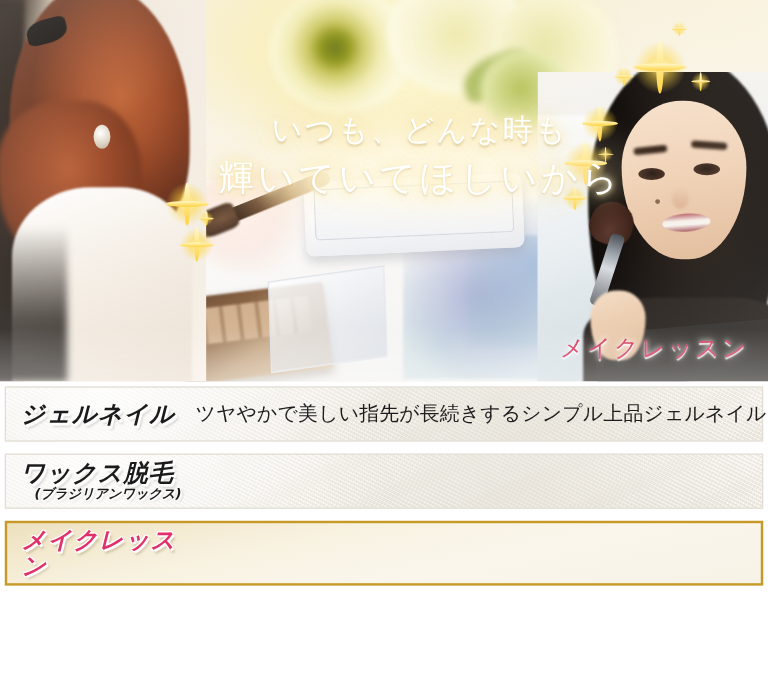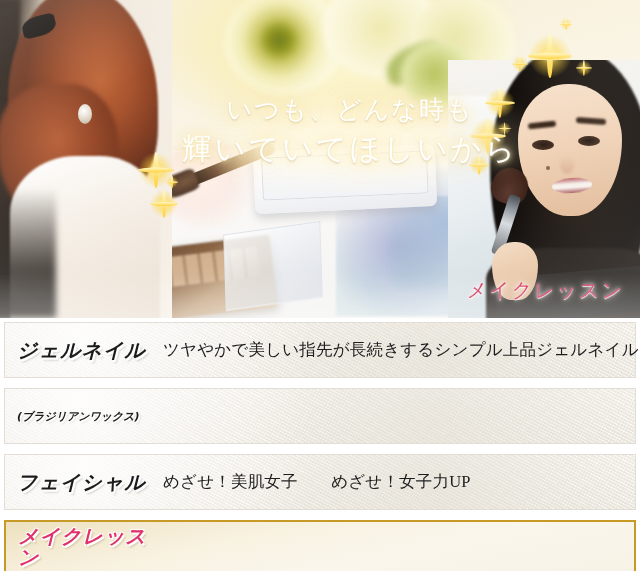--- a/index.html
+++ b/index.html
@@ -335,21 +335,21 @@
   .services {
     position: relative;
     width: 640px;
     padding: 4px 4px 3px 4px;
     box-sizing: border-box;
     background: #ffffff;
   }
   .srow {
     position: relative;
     box-sizing: border-box;
-    height: 56px;
+    height: 46px;
     margin-bottom: 10px;
     display: flex;
     align-items: center;
     border: 1px solid #e2ded5;
     background-color: #f4f1ea;
     background-image:
       radial-gradient(circle at 12% 26%, rgba(255,255,255,0.85) 0%, rgba(255,255,255,0) 42%),
       radial-gradient(circle at 68% 72%, rgba(228,223,212,0.55) 0%, rgba(228,223,212,0) 46%),
       repeating-linear-gradient(27deg, rgba(255,255,255,0.55) 0px, rgba(255,255,255,0.55) 1px, rgba(226,221,210,0.30) 1px, rgba(226,221,210,0.30) 3px),
       repeating-linear-gradient(-63deg, rgba(255,255,255,0.38) 0px, rgba(255,255,255,0.38) 1px, rgba(222,217,206,0.22) 1px, rgba(222,217,206,0.22) 3px),
@@ -393,20 +393,21 @@
     font-family: "DejaVu Sans", "Liberation Sans", sans-serif;
     font-size: 11px;
     font-weight: bold;
     font-style: italic;
     letter-spacing: 0px;
     color: #1b1b1b;
     text-shadow:
       1px 1px 0 #ffffff,
       1.5px 1.5px 1px rgba(255,255,255,0.9),
       2px 2px 2px rgba(120,116,108,0.30);
+    text-align: center;
   }
   .srow.highlight .slabel-main {
     color: #e0316a;
     font-size: 20px;
     text-shadow:
       1.6px 1.6px 0 #ffffff,
       -0.8px -0.8px 0 #ffffff,
       0.8px -0.8px 0 #ffffff,
       -0.8px 0.8px 0 #ffffff,
       2.4px 2.8px 2px rgba(150,130,90,0.40);
@@ -506,30 +507,25 @@
 
   <div class="srow">
     <div class="slabel">
       <span class="slabel-main">ジェルネイル</span>
     </div>
     <div class="sdesc">ツヤやかで美しい指先が長続きするシンプル上品ジェルネイル！</div>
   </div>
 
   <div class="srow">
     <div class="slabel">
+      <span class="slabel-main">ワックス脱毛</span>
       <span class="slabel-sub">(ブラジリアンワックス)</span>
     </div>
   </div>
 
-  <div class="srow">
-    <div class="slabel">
-      <span class="slabel-main">フェイシャル</span>
-    </div>
-    <div class="sdesc">めざせ！美肌女子　　めざせ！女子力UP</div>
-  </div>
 
   <div class="srow highlight">
     <div class="slabel">
       <span class="slabel-main">メイクレッスン</span>
     </div>
   </div>
 
 </div>
 
 </body></html>

